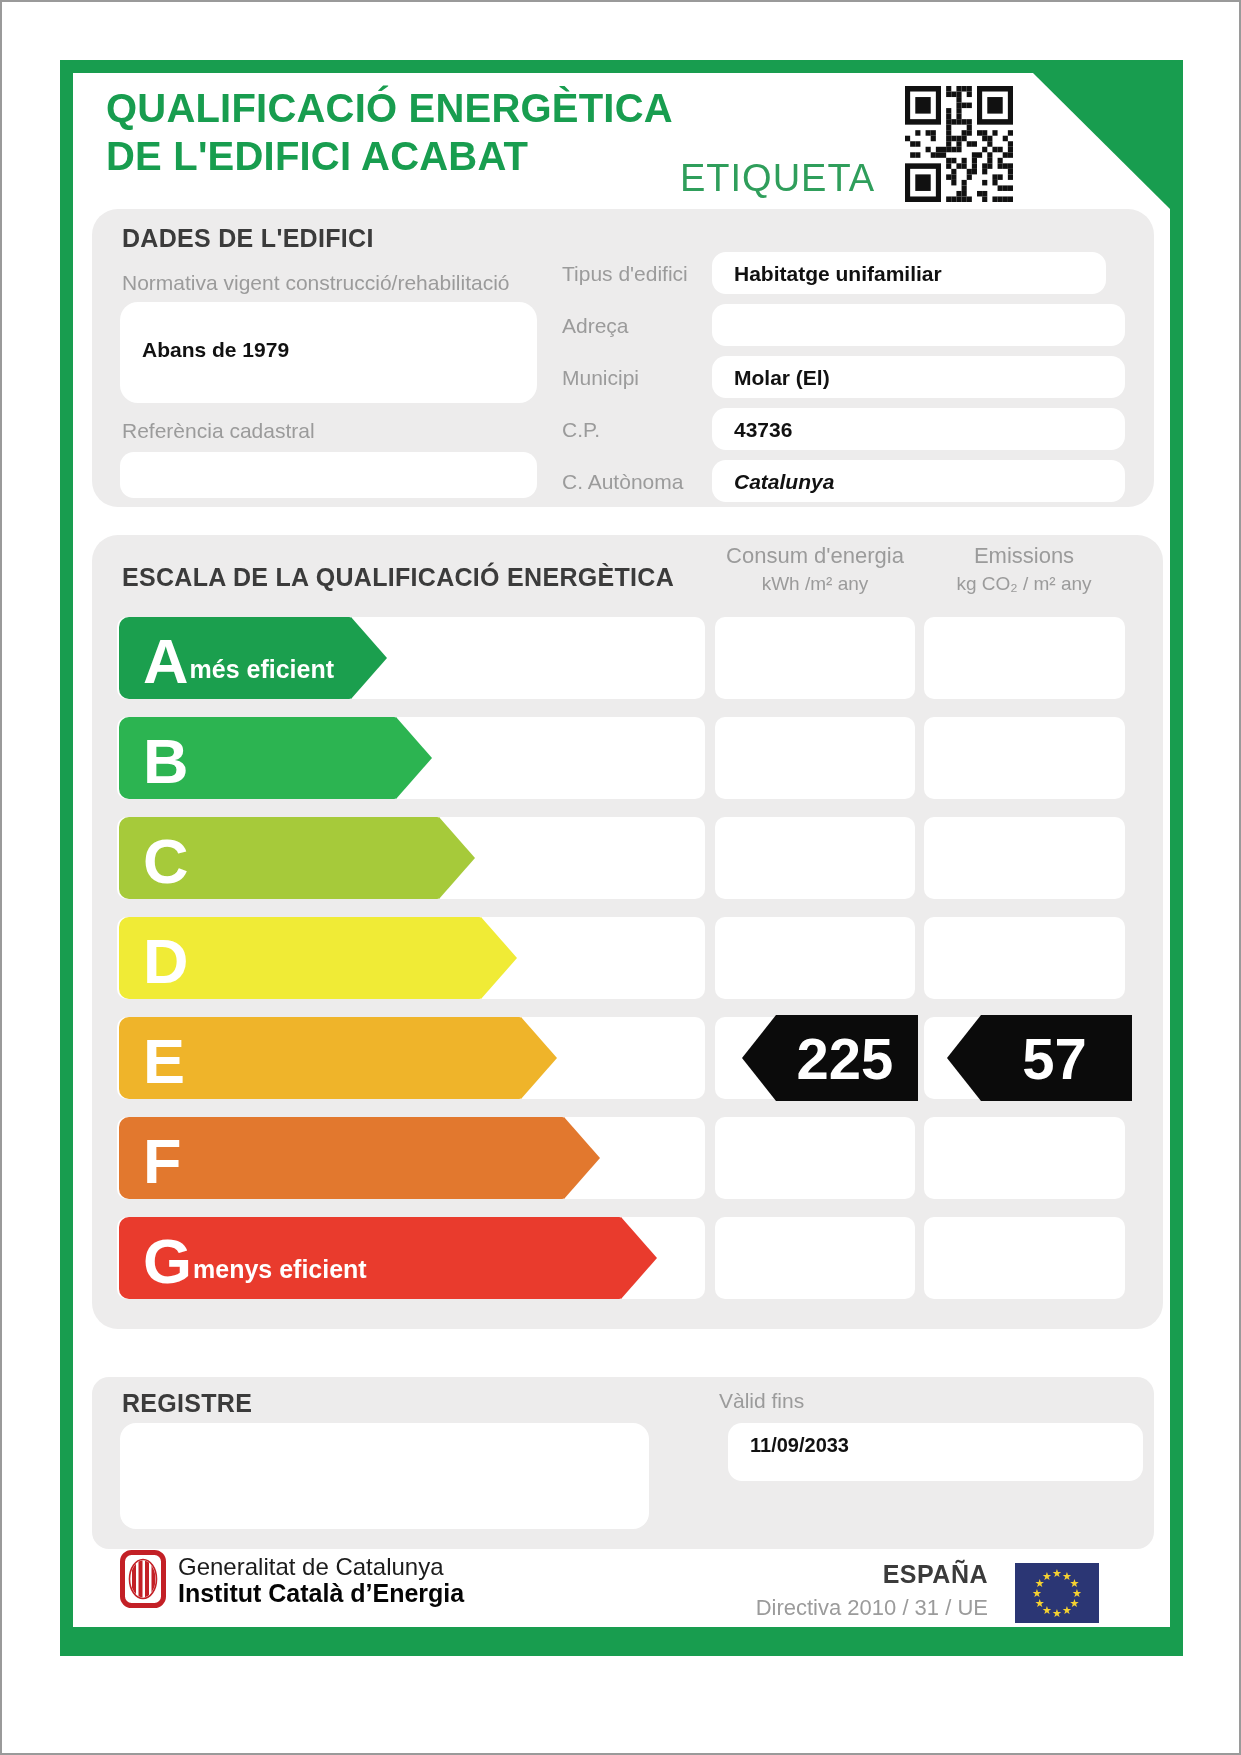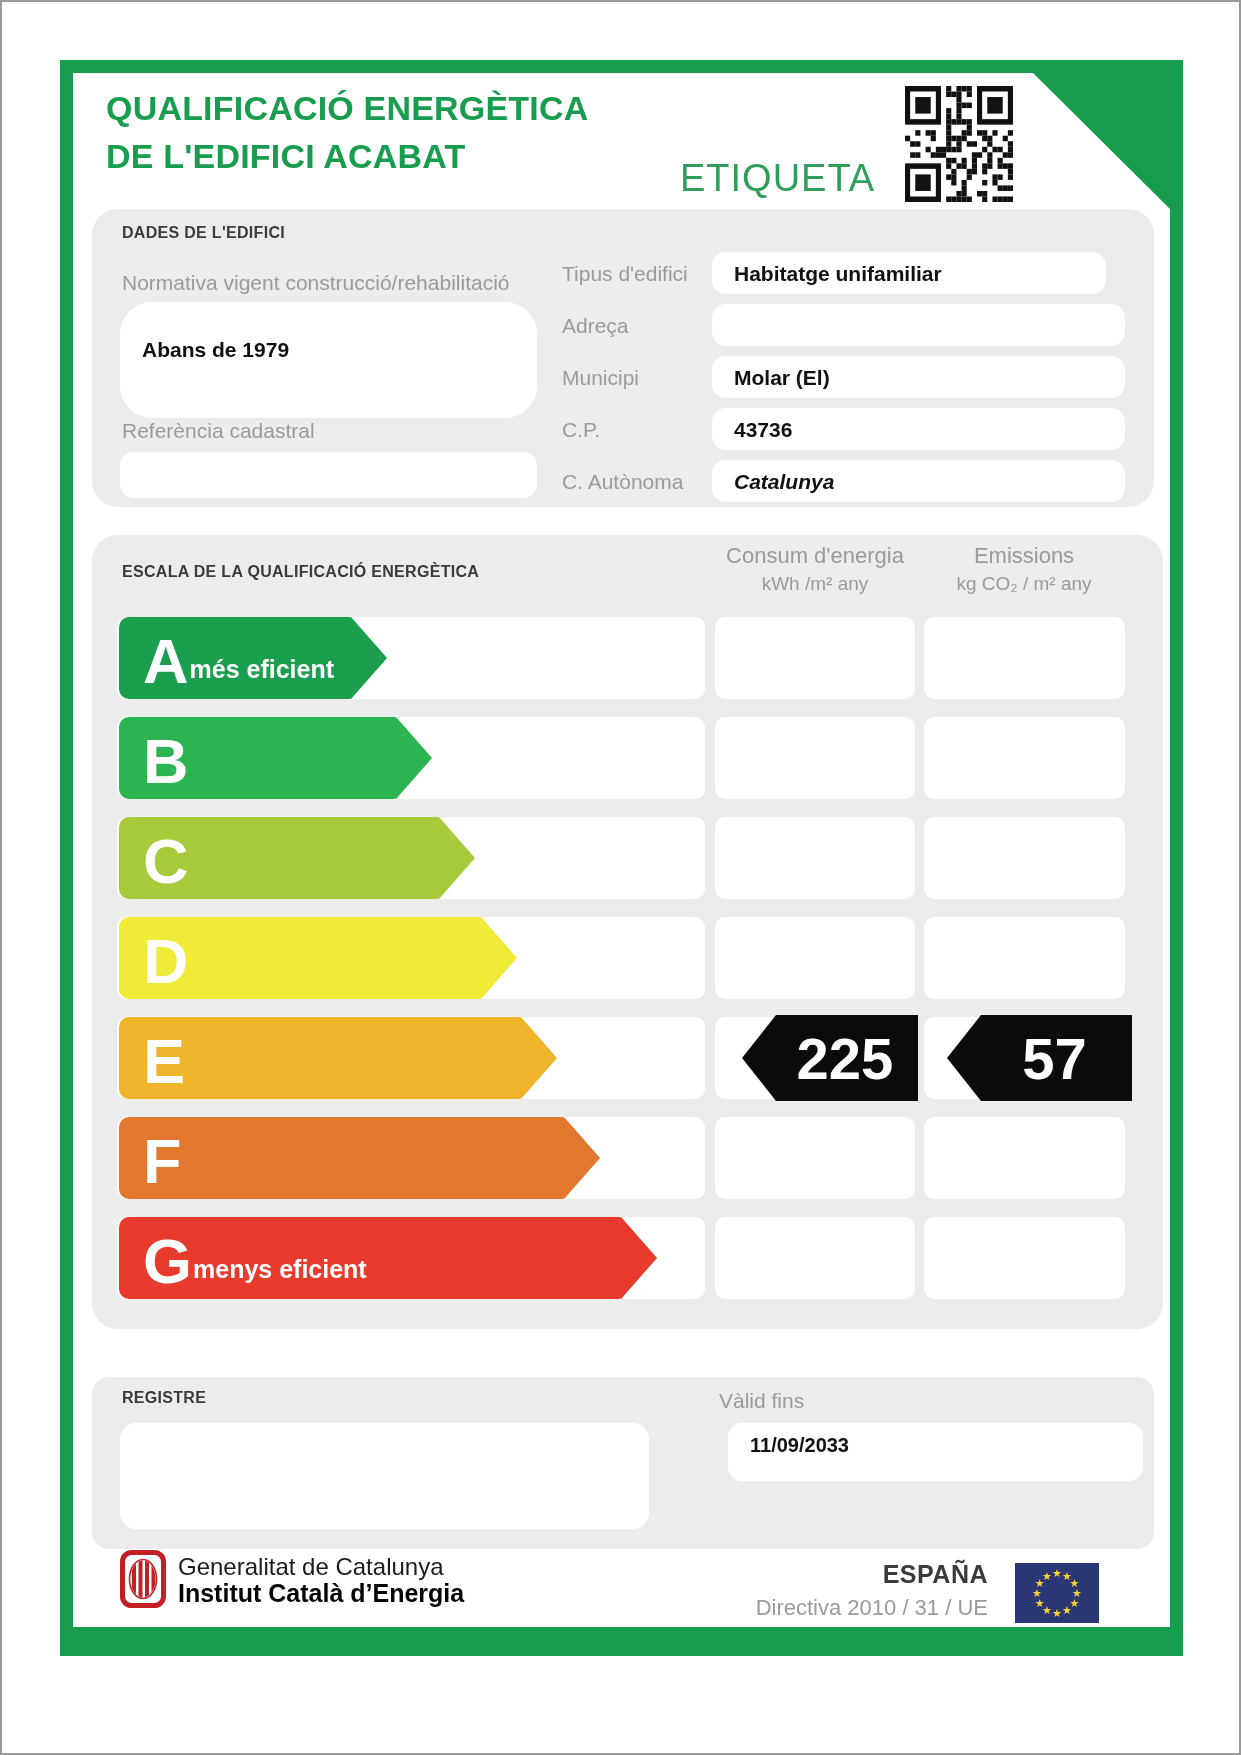--- a/index.html
+++ b/index.html
@@ -6,30 +6,30 @@
   .page{position:relative;width:1241px;height:1755px;background:#fff;border:2px solid #9a9a9a;
         box-sizing:border-box;overflow:hidden;font-family:"Liberation Sans",sans-serif;}
   
   .frame-top,.frame-left,.frame-right,.frame-bottom,.frame-corner{position:absolute;background:var(--green);}
   .frame-top{left:58px;top:58px;width:1123px;height:13px;}
   .frame-left{left:58px;top:58px;width:13px;height:1595px;}
   .frame-right{left:1168px;top:58px;width:13px;height:1595px;}
   .frame-bottom{left:58px;top:1625px;width:1123px;height:29px;}
   .frame-corner{left:1031px;top:71px;width:137px;height:136px;clip-path:polygon(0 0,100% 0,100% 100%);}
   
-  .title{position:absolute;left:104px;top:82px;font-size:34px;line-height:48px;font-weight:bold;
+  .title{position:absolute;left:104px;top:82px;font-size:40px;line-height:48px;font-weight:bold;
          color:var(--green);letter-spacing:.2px;}
   .etiqueta{position:absolute;left:678px;top:155px;font-size:38px;color:#2f9e5b;letter-spacing:1px;}
   .qr{position:absolute;left:903px;top:84px;width:108px;height:116px;}
   
   .panel{position:absolute;left:90px;width:1062px;background:#edecec;border-radius:26px;}
   .panel-dades{top:207px;height:298px;}
   .panel-escala{top:533px;height:794px;padding-left:9px;}
   .panel-registre{top:1375px;height:172px;border-radius:17px;}
-  .sec-title{position:absolute;font-size:16px;font-weight:bold;color:#3b3b3b;letter-spacing:.3px;}
+  .sec-title{position:absolute;font-size:25px;font-weight:bold;color:#3b3b3b;letter-spacing:.3px;}
   .lbl{position:absolute;font-size:21px;color:#9b9b9b;}
   .wbox{position:absolute;background:#fff;border-radius:14px;}
   .val{position:absolute;font-size:21px;font-weight:bold;color:#111;}
   
   .colhead{position:absolute;font-size:22px;color:#9b9b9b;text-align:center;width:260px;}
   .colunits{position:absolute;font-size:19px;color:#9b9b9b;text-align:center;width:260px;}
   .srow{position:absolute;left:0;height:82px;width:1062px;}
   .strip{position:absolute;left:25px;top:0;width:588px;height:82px;background:#fff;border-radius:10px;}
   .cbox1{position:absolute;left:623px;top:0;width:200px;height:82px;background:#fff;border-radius:10px;}
   .cbox2{position:absolute;left:832px;top:0;width:201px;height:82px;background:#fff;border-radius:10px;}
@@ -199,21 +199,21 @@
       <rect x="87.42857142857143" y="102.85714285714286" width="5.142857142857143" height="5.142857142857143" fill="#111"></rect>
       <rect x="92.57142857142858" y="102.85714285714286" width="5.142857142857143" height="5.142857142857143" fill="#111"></rect>
       <rect x="97.71428571428572" y="102.85714285714286" width="5.142857142857143" height="5.142857142857143" fill="#111"></rect>
       <rect x="102.85714285714286" y="102.85714285714286" width="5.142857142857143" height="5.142857142857143" fill="#111"></rect>
     </svg>
 
   <div class="panel panel-dades">
     <div class="sec-title" style="left:30px;top:15px;">DADES DE L'EDIFICI</div>
 
     <div class="lbl" style="left:30px;top:62px;">Normativa vigent construcció/rehabilitació</div>
-    <div class="wbox" style="left:28px;top:93px;width:417px;height:116px;border-radius:32px;">
+    <div class="wbox" style="left:28px;top:93px;width:417px;height:101px;border-radius:18px;">
       <div class="val" style="left:22px;top:36px;">Abans de 1979</div>
     </div>
 
     <div class="lbl" style="left:30px;top:210px;">Referència cadastral</div>
     <div class="wbox" style="left:28px;top:243px;width:417px;height:46px;">
       <div class="val" style="left:22px;top:12px;"></div>
     </div>
 
     <div id="dades-fields">
         <div class="lbl" style="left: 470px; top: 53px;">Tipus d'edifici</div>

